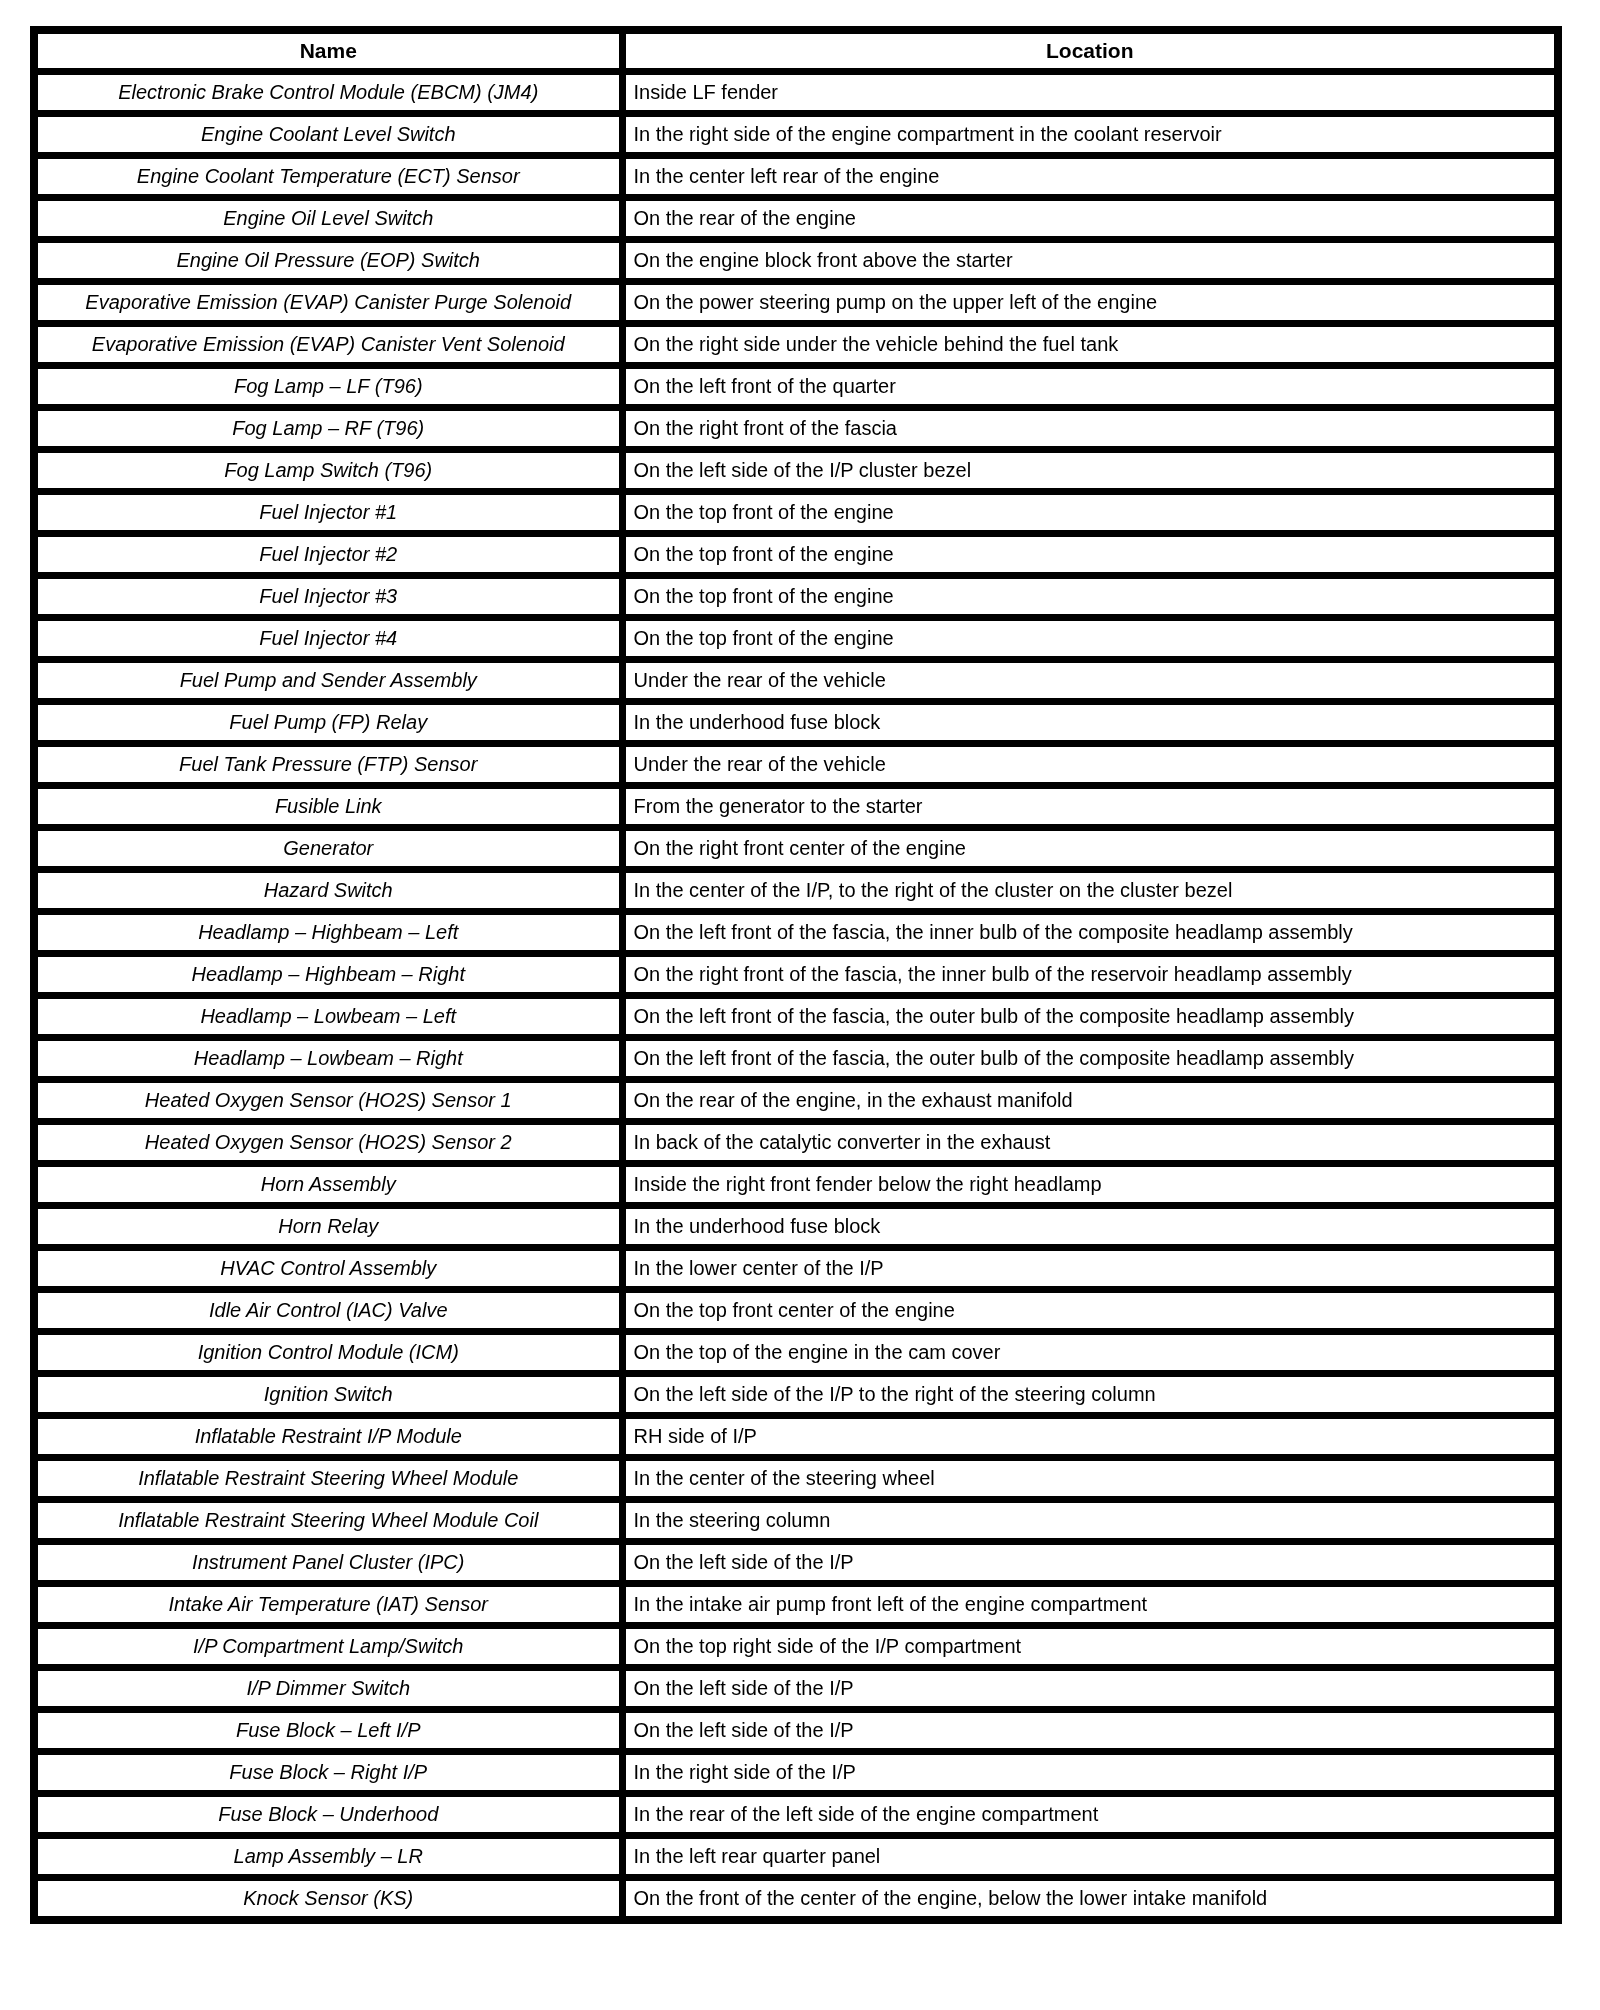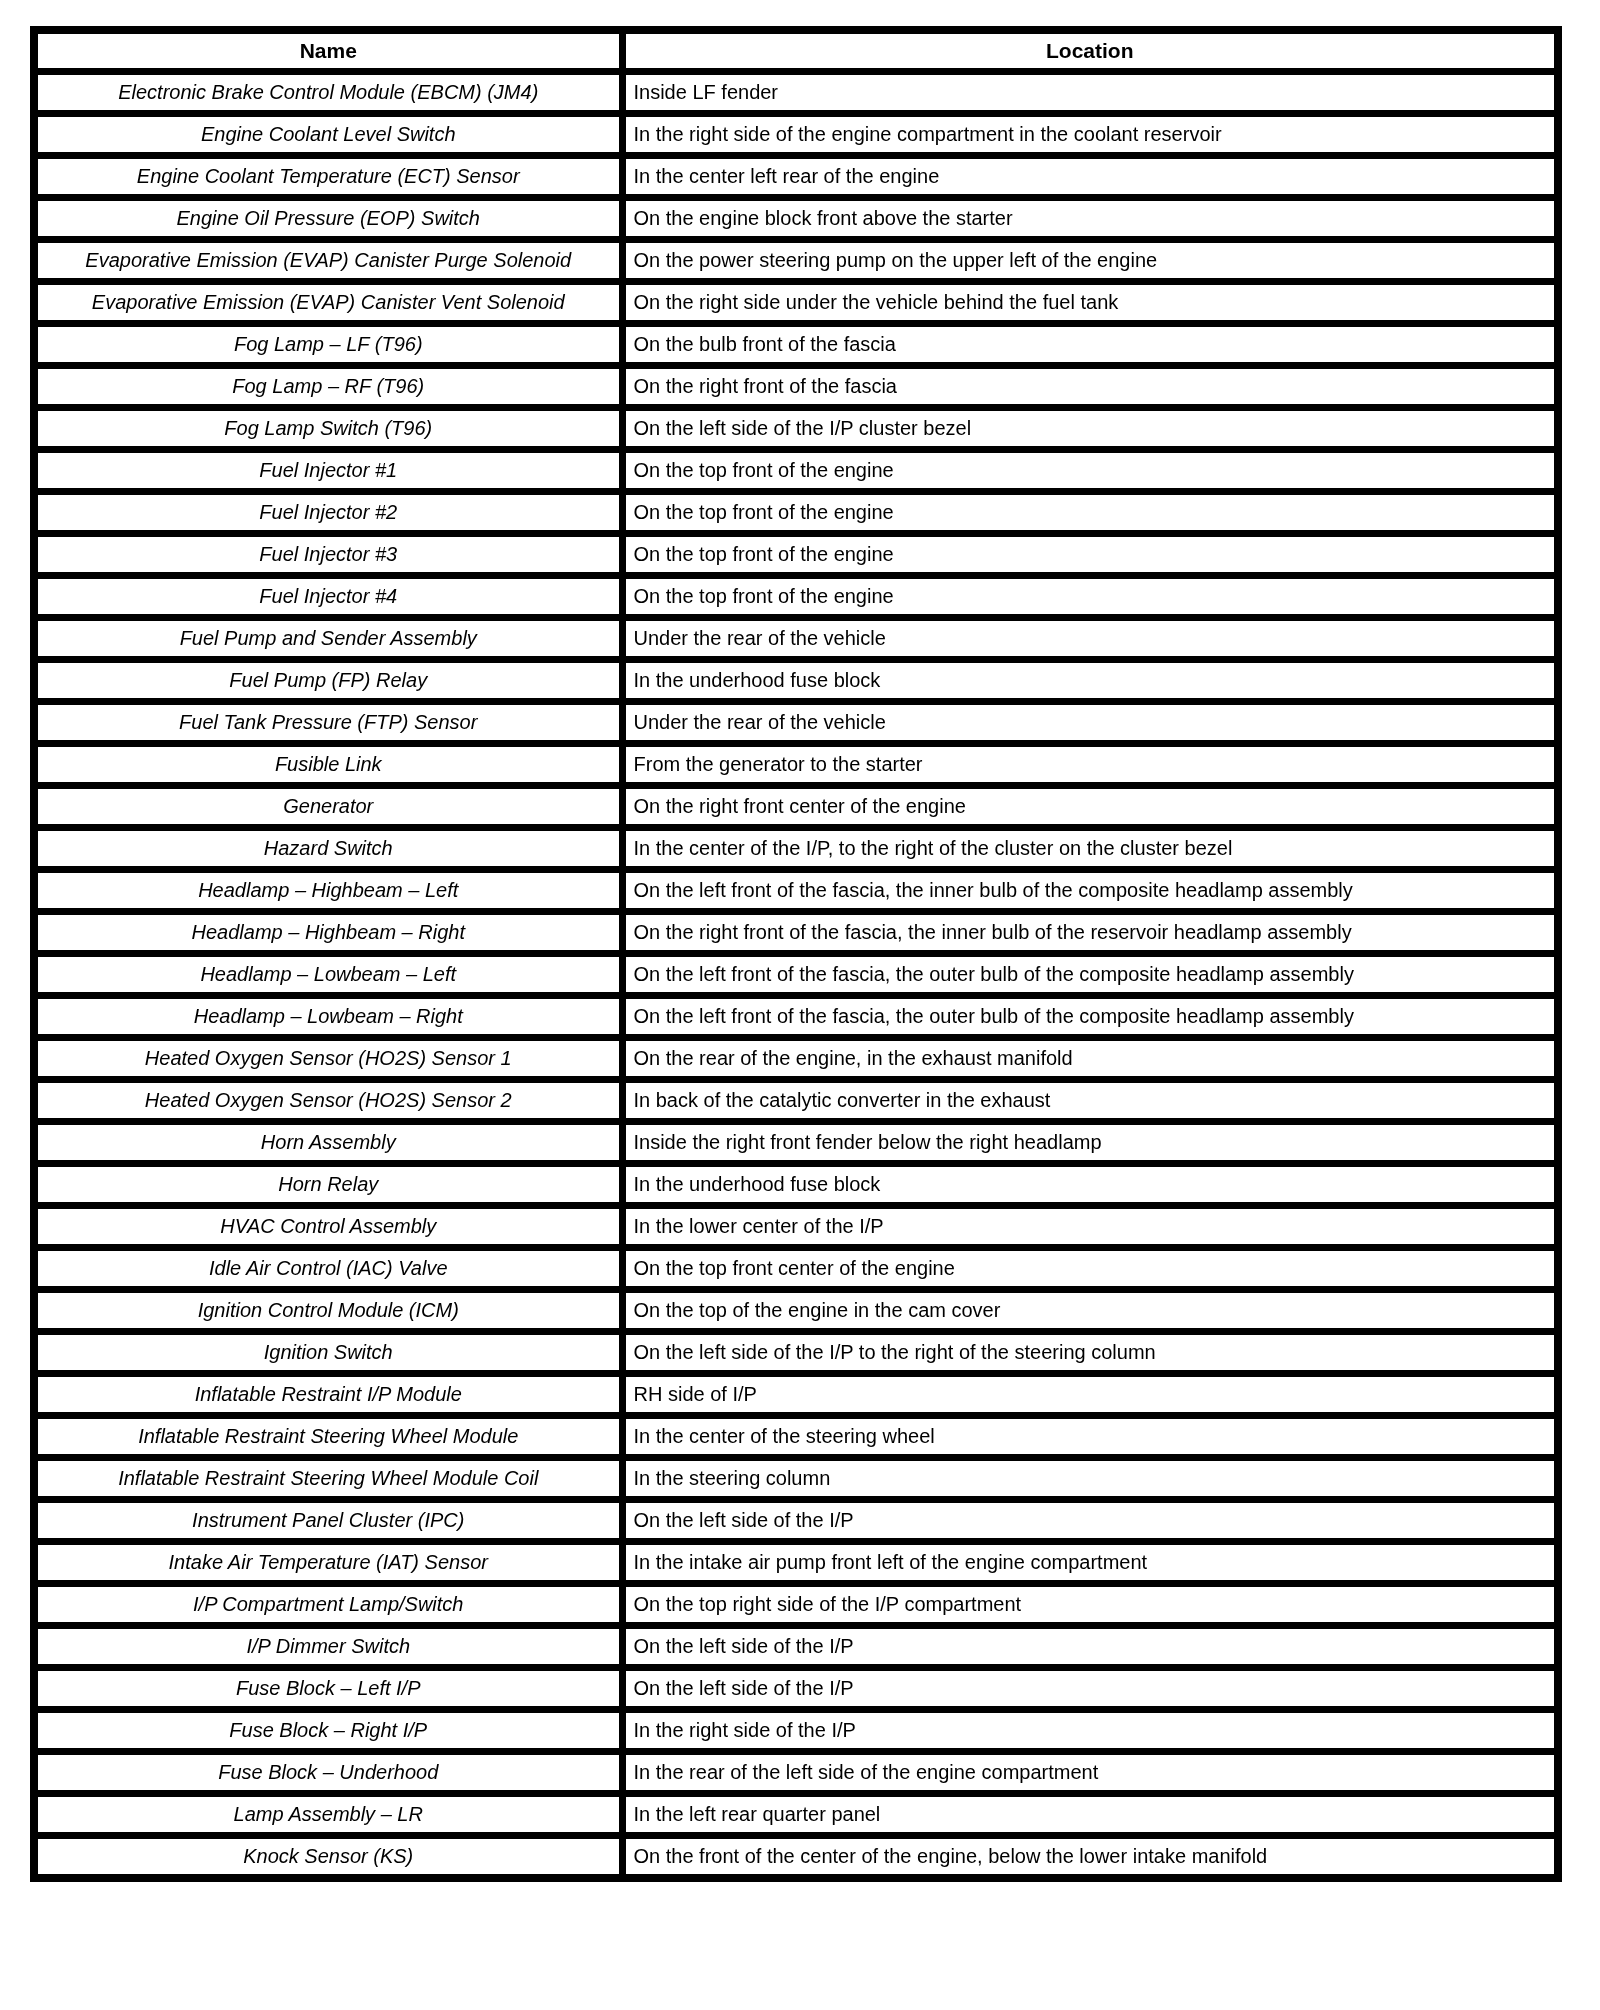--- a/index.html
+++ b/index.html
@@ -81,39 +81,43 @@
   <tr>
     <td class="name-cell">Engine Coolant Level Switch</td>
     <td class="loc-cell">In the right side of the engine compartment in the coolant reservoir</td>
   </tr>
 
   <tr>
     <td class="name-cell">Engine Coolant Temperature (ECT) Sensor</td>
     <td class="loc-cell">In the center left rear of the engine</td>
   </tr>
 
+  <tr>
+    <td class="name-cell">Engine Oil Level Switch</td>
+    <td class="loc-cell">On the rear of the engine</td>
+  </tr>
 
   <tr>
     <td class="name-cell">Engine Oil Pressure (EOP) Switch</td>
     <td class="loc-cell">On the engine block front above the starter</td>
   </tr>
 
   <tr>
     <td class="name-cell">Evaporative Emission (EVAP) Canister Purge Solenoid</td>
     <td class="loc-cell">On the power steering pump on the upper left of the engine</td>
   </tr>
 
   <tr>
     <td class="name-cell">Evaporative Emission (EVAP) Canister Vent Solenoid</td>
     <td class="loc-cell">On the right side under the vehicle behind the fuel tank</td>
   </tr>
 
   <tr>
     <td class="name-cell">Fog Lamp – LF (T96)</td>
-    <td class="loc-cell">On the bulb front of the fascia</td>
+    <td class="loc-cell">On the left front of the quarter</td>
   </tr>
 
   <tr>
     <td class="name-cell">Fog Lamp – RF (T96)</td>
     <td class="loc-cell">On the right front of the fascia</td>
   </tr>
 
 
   <tr>
     <td class="name-cell">Fog Lamp Switch (T96)</td>

